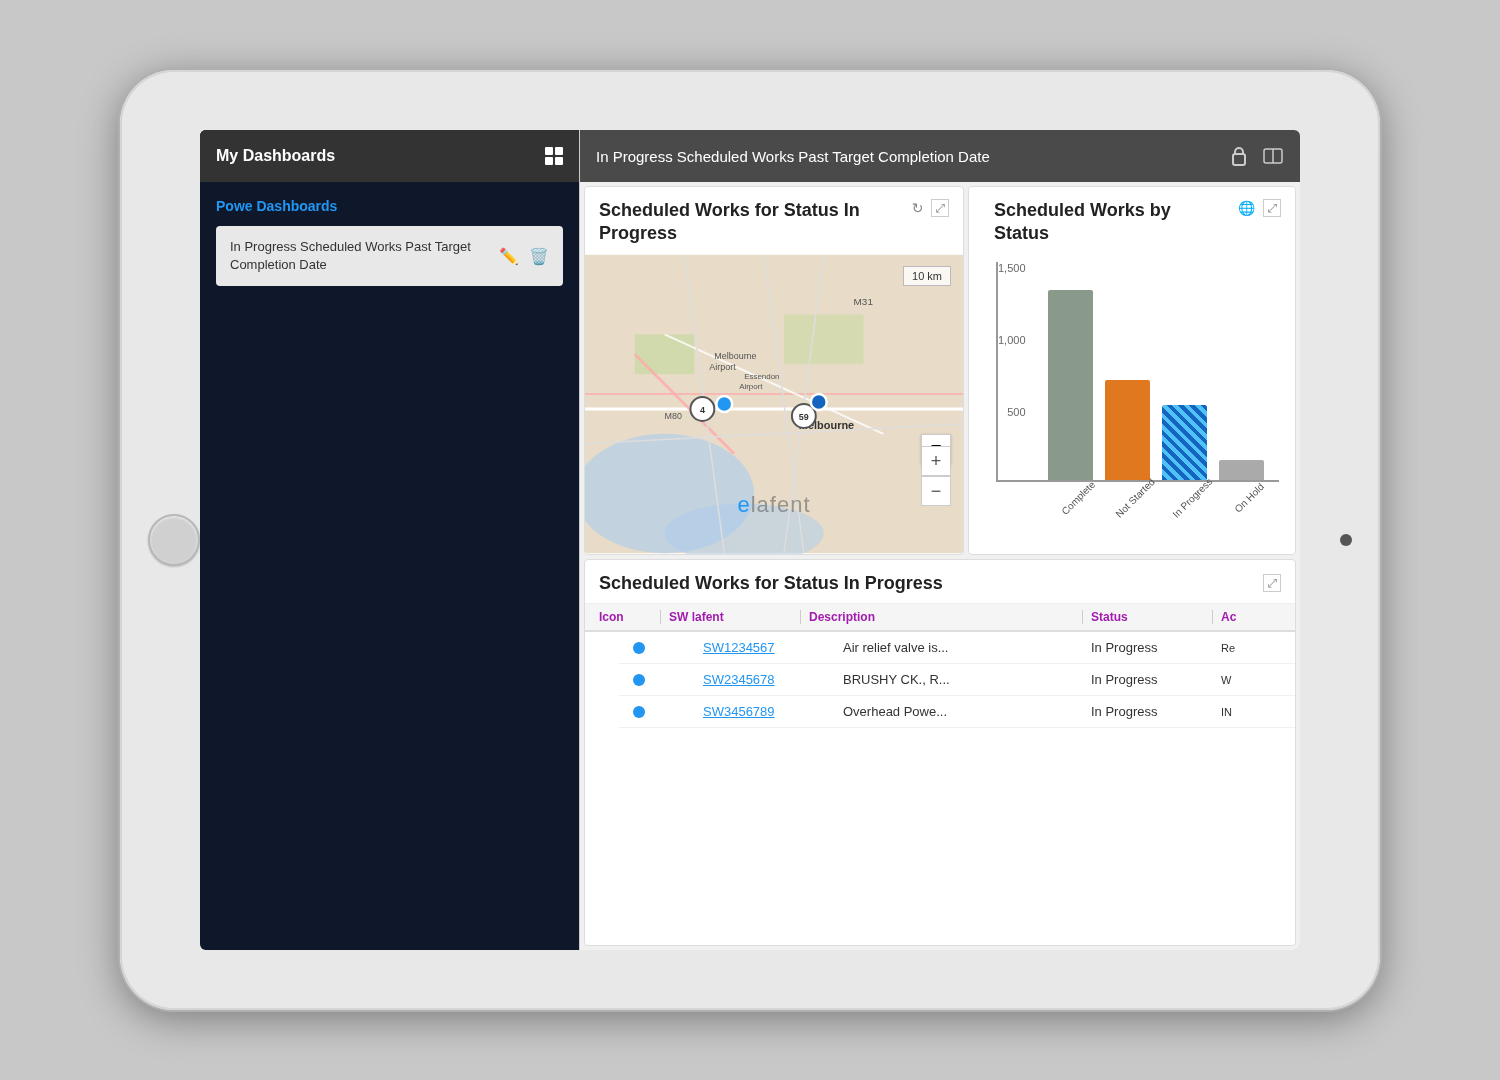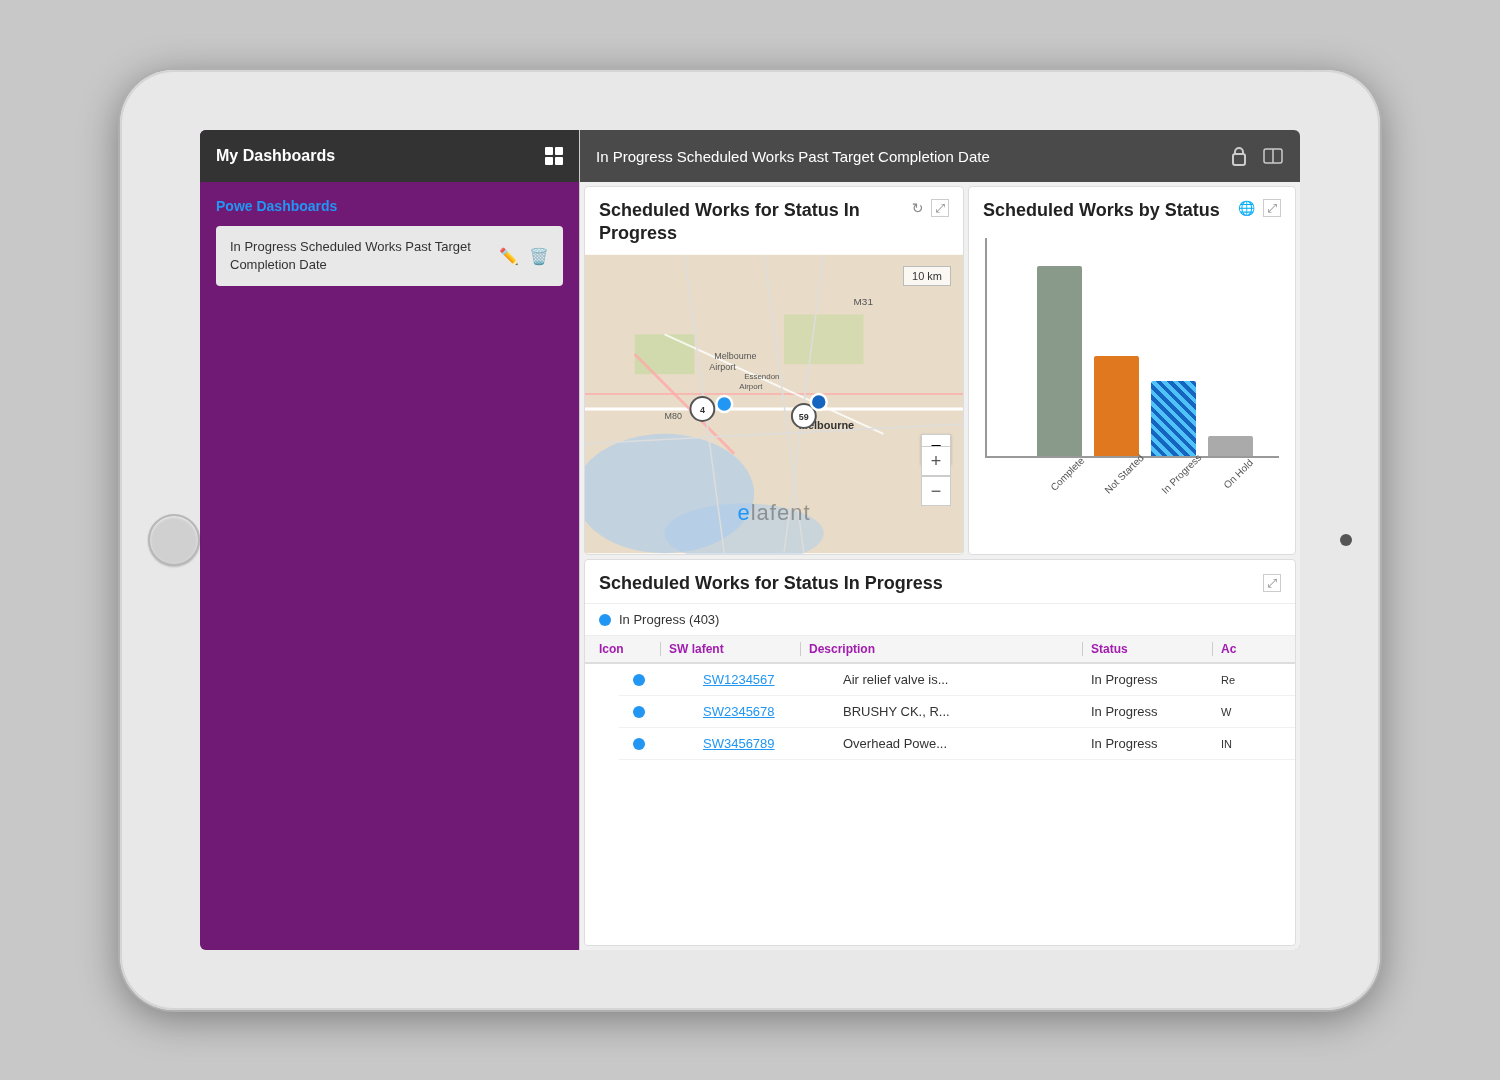--- a/index.html
+++ b/index.html
@@ -105,21 +105,21 @@
     
     .main-content {
       display: flex;
       flex: 1;
       overflow: hidden;
     }
 
     
     .sidebar {
       width: 380px;
-      background: #701a75;
+      background: #0f172a;
       border-right: 1px solid #ccc;
       flex-shrink: 0;
       display: flex;
       flex-direction: column;
     }
 
     .sidebar-header {
       background: #333;
       color: white;
       padding: 14px 16px;
@@ -243,21 +243,21 @@
 
     .map-container {
       width: 100%;
       height: 300px;
       position: relative;
       overflow: hidden;
     }
 
     .map-watermark {
       position: absolute;
-      bottom: 28px;
+      bottom: 36px;
       left: 50%;
       transform: translateX(-50%);
       font-size: 22px;
       color: rgba(100,100,100,0.6);
       font-weight: 400;
       letter-spacing: 1px;
     }
 
     .map-watermark span {
       color: #2196F3;
@@ -308,20 +308,21 @@
       justify-content: center;
       cursor: pointer;
       font-size: 18px;
       color: #555;
       line-height: 1;
     }
 
     
     .chart-widget {
       flex: 1;
+      padding-left: 11px;
     }
 
     .chart-container {
       padding: 8px 16px 20px;
       height: 280px;
       position: relative;
     }
 
     .chart-area {
       display: flex;
@@ -611,20 +612,26 @@
           <div class="widget chart-widget">
             <div class="widget-header">
               <span class="widget-title">Scheduled Works by Status</span>
               <div class="widget-controls">
                 <span class="globe-icon">🌐</span>
                 <span class="expand-icon">⤢</span>
               </div>
             </div>
             <div class="chart-container">
               <div class="chart-area">
+                <div class="y-axis-labels">
+                  <span>1,500</span>
+                  <span>1,000</span>
+                  <span>500</span>
+                  <span></span>
+                </div>
 
                 <div style="display:flex;flex-direction:column;align-items:center;justify-content:flex-end;height:100%;">
                   <div class="bar" style="height:190px;background:#8a9a8a;"></div>
                 </div>
 
                 <div style="display:flex;flex-direction:column;align-items:center;justify-content:flex-end;height:100%;">
                   <div class="bar" style="height:100px;background:#e07820;"></div>
                 </div>
 
                 <div style="display:flex;flex-direction:column;align-items:center;justify-content:flex-end;height:100%;">
@@ -655,24 +662,20 @@
           </div>
 
         </div>
 
         <div class="table-widget">
           <div class="table-widget-header">
             <span class="widget-title">Scheduled Works for Status In Progress</span>
             <span class="expand-icon">⤢</span>
           </div>
 
-          <div class="filter-row">
-            <div class="filter-dot"></div>
-            <span class="filter-label">In Progress (403)</span>
-          </div>
 
           <div class="table-header">
             <div class="table-header-cell col-divider">Icon</div>
             <div class="table-header-cell col-divider">SW lafent</div>
             <div class="table-header-cell col-divider">Description</div>
             <div class="table-header-cell col-divider">Status</div>
             <div class="table-header-cell">Ac</div>
           </div>
 
           <div class="table-body">

